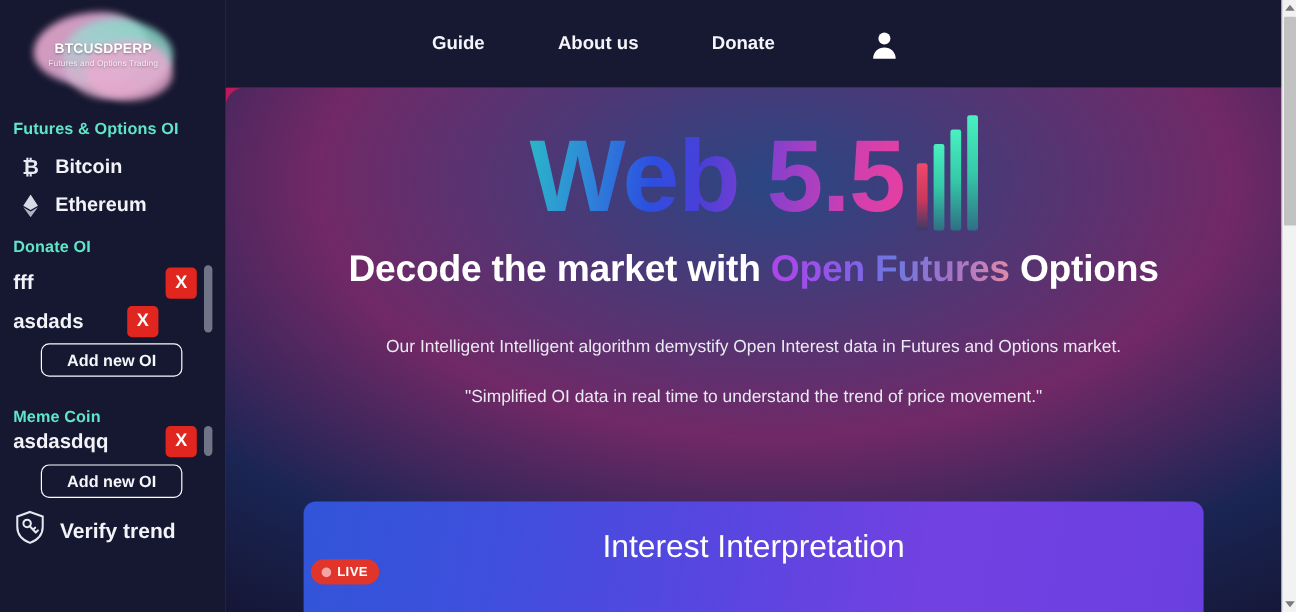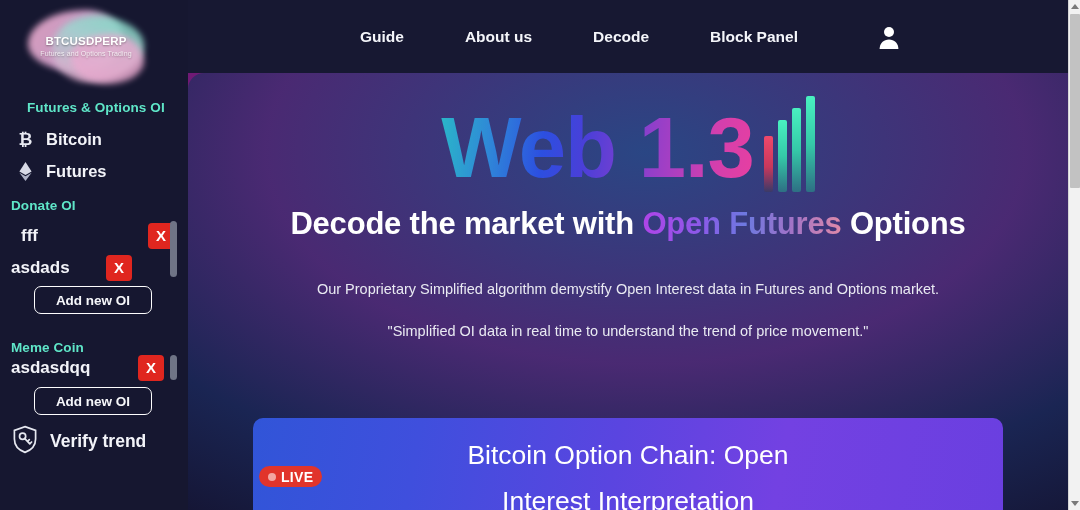--- a/index.html
+++ b/index.html
@@ -3,21 +3,21 @@
 <meta charset="utf-8">
 <title>BTCUSDPERP</title>
 <style>
   * { box-sizing: border-box; margin: 0; padding: 0; }
   html, body {
     width: 1080px; height: 510px;
     overflow: hidden;
     background: #15162c;
     font-family: "Liberation Sans", sans-serif;
   }
-  #app { position: relative; width: 1080px; height: 510px; background: #701a75; }
+  #app { position: relative; width: 1080px; height: 510px; background: #be185d; }
 
   
   #sidebar {
     position: absolute; left: 0; top: 0;
     width: 188px; height: 510px;
     background: #161730;
     overflow: hidden;
   }
   #logo-wrap {
     position: absolute; left: 22px; top: 4px;
@@ -182,21 +182,21 @@
   #live-badge {
     position: absolute; left: 6px; top: 48px;
     display: flex; align-items: center; gap: 5px;
     height: 21px; padding: 0 9px;
     background: #e1342b; border-radius: 11px;
   }
   #live-dot {
     width: 8px; height: 8px; border-radius: 50%;
     background: #f3a6a2;
   }
-  #live-text { color: #ffffff; font-size: 14px; font-weight: 700; letter-spacing: .3px; }
+  #live-text { color: #ffffff; font-size: 11px; font-weight: 700; letter-spacing: .3px; }
 
   
   #browser-scroll {
     position: absolute; right: 0; top: 0;
     width: 12px; height: 510px; background: #f2f2f2;
     border-left: 1px solid #d6d6d6;
   }
   .bs-arrow {
     position: absolute; left: 0; width: 12px; height: 13px;
     display: flex; align-items: center; justify-content: center;
@@ -221,40 +221,40 @@
     <div id="logo-wrap">
       <div class="blob blob-a"></div>
       <div class="blob blob-b"></div>
       <div class="blob blob-c"></div>
       <div id="logo-text">
         <div id="logo-title">BTCUSDPERP</div>
         <div id="logo-sub">Futures and Options Trading</div>
       </div>
     </div>
 
-    <div class="side-heading" style="position:absolute;left:16px;top:100px;">Futures &amp; Options OI</div>
+    <div class="side-heading" style="position:absolute;left:0;top:100px;">Futures &amp; Options OI</div>
 
     <div class="side-link" style="position:absolute;left:0;top:123px;width:188px;">
       <span class="sico">₿</span>
       <span>Bitcoin</span>
     </div>
 
     <div class="side-link" style="position:absolute;left:0;top:155px;width:188px;">
       <span class="sico">
         <svg width="13" height="19" viewBox="0 0 13 19" aria-hidden="true">
           <path d="M6.5 0 L12.6 9.4 L6.5 13 L0.4 9.4 Z" fill="#d8dae6"></path>
           <path d="M6.5 14.3 L12.6 10.7 L6.5 19 L0.4 10.7 Z" fill="#aeb2c6"></path>
         </svg>
       </span>
-      <span>Futures</span>
+      <span>Ethereum</span>
     </div>
 
     <div class="side-heading" style="position:absolute;left:0;top:198px;">Donate OI</div>
 
-    <div class="oi-row" style="position:absolute;left:10px;top:220px;width:188px;">
+    <div class="oi-row" style="position:absolute;left:0;top:220px;width:188px;">
       <span class="oi-name">fff</span>
       <span class="x-btn">X</span>
     </div>
 
     <div class="oi-row" style="position:absolute;left:0;top:252px;width:156px;">
       <span class="oi-name">asdads</span>
       <span class="x-btn">X</span>
     </div>
 
     <div class="sb-thumb" style="left:170px;top:221px;height:56px;"></div>
@@ -281,56 +281,54 @@
         </svg>
       </span>
       <span id="verify-label">Verify trend</span>
     </div>
   </aside>
 
   <header id="header">
     <nav id="nav">
       <div class="nav-item">Guide</div>
       <div class="nav-item">About us</div>
-      <div class="nav-item">Decode</div>
-      <div class="nav-item">Block Panel</div>
+      <div class="nav-item">Donate</div>
     </nav>
 
     <span id="user-icon">
       <svg width="26" height="26" viewBox="0 0 26 26" aria-hidden="true">
         <circle cx="13" cy="8" r="5" fill="#ffffff"></circle>
         <path d="M3.6 25 c0 -5.6 4.2 -9.4 9.4 -9.4 s9.4 3.8 9.4 9.4 Z" fill="#ffffff"></path>
       </svg>
     </span>
 
   </header>
 
   <main id="panel">
 
     <section id="hero">
 
       <div id="web3-row">
-        <div id="web3">Web 1.3</div>
+        <div id="web3">Web 5.5</div>
         <div id="candles">
           <div class="candle c-red" style="height:56px;"></div>
           <div class="candle c-grn" style="height:72px;"></div>
           <div class="candle c-grn" style="height:84px;"></div>
           <div class="candle c-grn" style="height:96px;"></div>
         </div>
       </div>
 
       <h2 id="tagline"><span>Decode the market with </span><span class="oi-grad">Open Futures</span><span> Options</span></h2>
 
-      <p class="hero-p" id="hero-p1">Our Proprietary Simplified algorithm demystify Open Interest data in Futures and Options market.</p>
+      <p class="hero-p" id="hero-p1">Our Intelligent Intelligent algorithm demystify Open Interest data in Futures and Options market.</p>
       <p class="hero-p" id="hero-p2">"Simplified OI data in real time to understand the trend of price movement."</p>
     </section>
 
     <div id="video-card">
       <div id="video-title">
-        <div>Bitcoin Option Chain: Open</div>
         <div>Interest Interpretation</div>
       </div>
       <div id="live-badge">
         <span id="live-dot"></span>
         <span id="live-text">LIVE</span>
       </div>
     </div>
   </main>
 
   <div id="browser-scroll">

